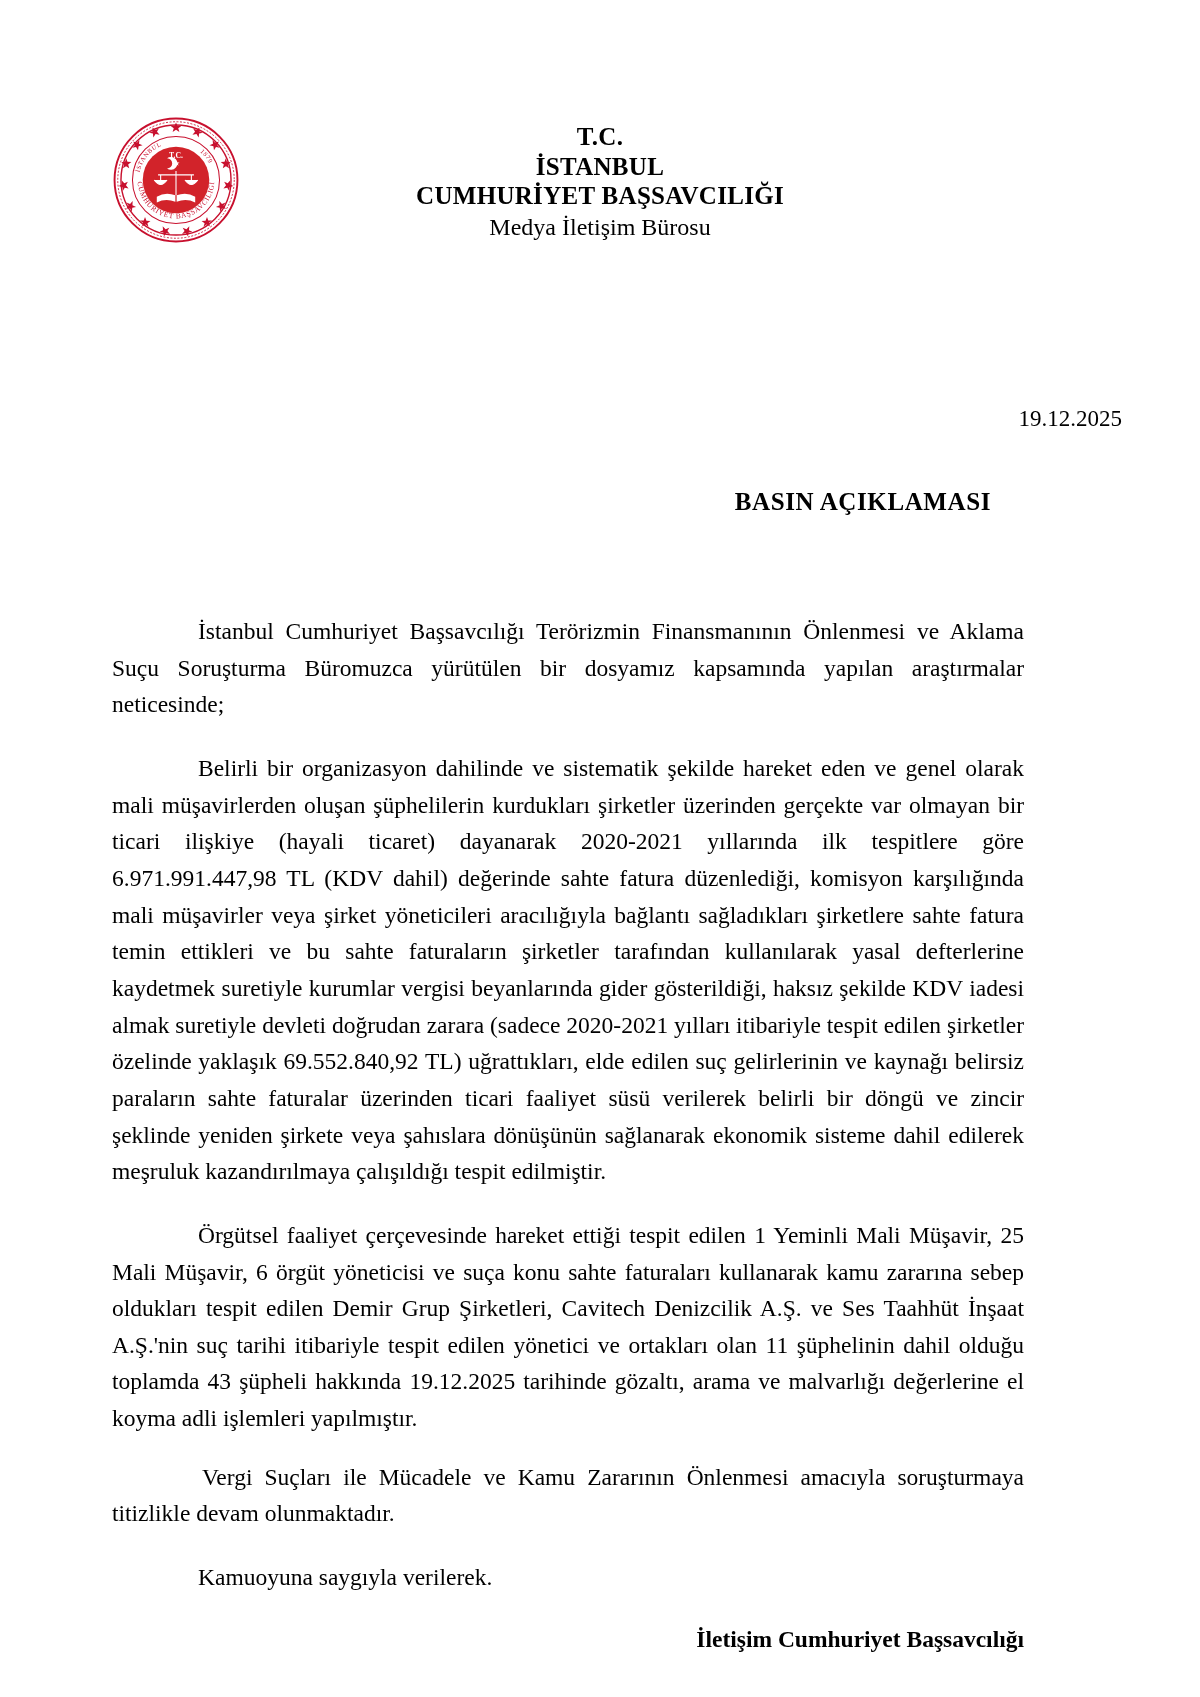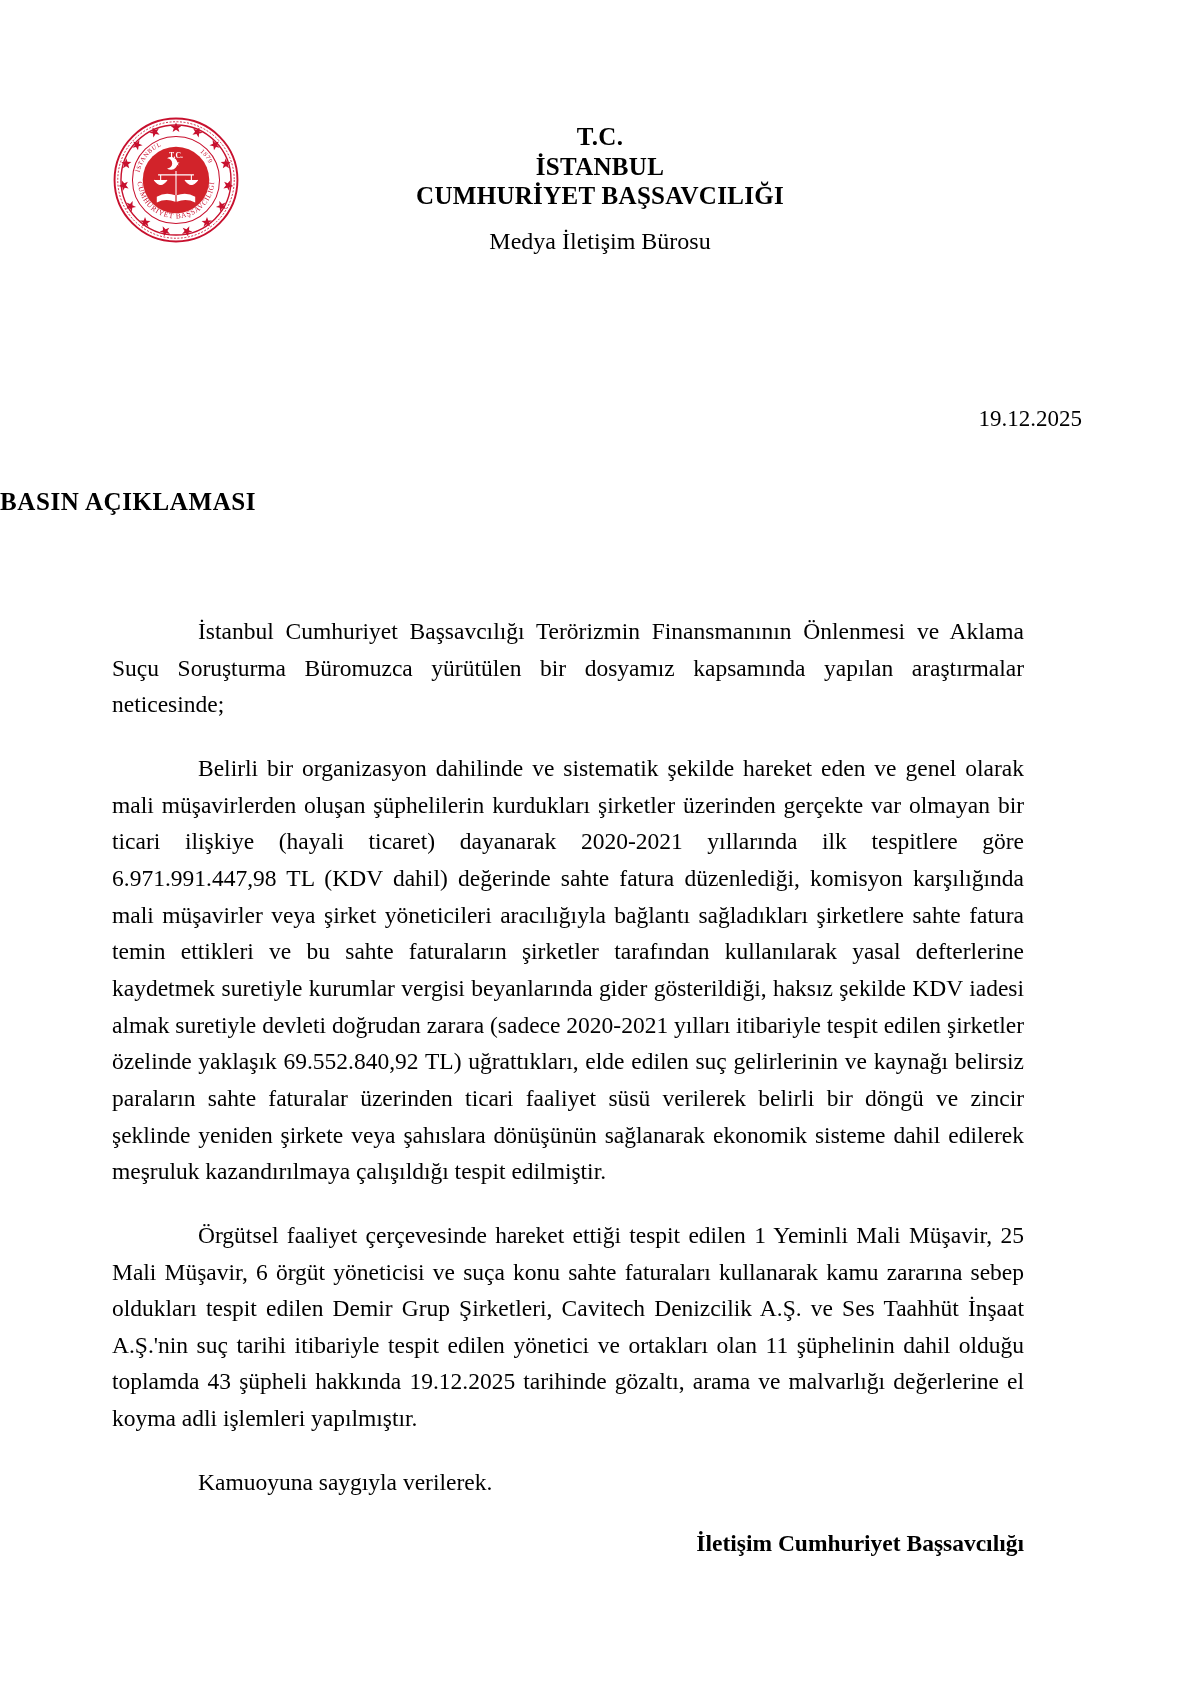--- a/index.html
+++ b/index.html
@@ -57,42 +57,42 @@
     letter-spacing: 0.3px;
   }
   .org-line-3 {
     font-size: 25px;
     font-weight: bold;
     letter-spacing: 0.3px;
   }
   .org-line-4 {
     font-size: 24px;
     font-weight: normal;
-    margin-top: 16px;
+    margin-top: 2px;
   }
 
   
   .date-row {
     position: absolute;
     top: 298px;
     left: 0;
     width: 1200px;
-    padding-right: 118px;
+    padding-right: 78px;
     box-sizing: border-box;
     text-align: right;
     font-size: 23px;
   }
 
   
   .doc-title {
     position: absolute;
     top: 380px;
     left: 0;
     width: 991px;
-    text-align: left;
+    text-align: right;
     font-size: 25px;
     font-weight: bold;
     letter-spacing: 0.6px;
   }
 
   
   .body-wrap {
     position: absolute;
     top: 478px;
     left: 112px;
@@ -264,18 +264,19 @@
   </div>
 
   <div class="date-row">19.12.2025</div>
 
   <div class="doc-title">BASIN AÇIKLAMASI</div>
 
   <div class="body-wrap">
     <p class="para indent">İstanbul Cumhuriyet Başsavcılığı Terörizmin Finansmanının Önlenmesi ve Aklama Suçu Soruşturma Büromuzca yürütülen bir dosyamız kapsamında yapılan araştırmalar neticesinde;</p>
     <p class="para indent">Belirli bir organizasyon dahilinde ve sistematik şekilde hareket eden ve genel olarak mali müşavirlerden oluşan şüphelilerin kurdukları şirketler üzerinden gerçekte var olmayan bir ticari ilişkiye (hayali ticaret) dayanarak 2020-2021 yıllarında ilk tespitlere göre 6.971.991.447,98 TL (KDV dahil) değerinde sahte fatura düzenlediği, komisyon karşılığında mali müşavirler veya şirket yöneticileri aracılığıyla bağlantı sağladıkları şirketlere sahte fatura temin ettikleri ve bu sahte faturaların şirketler tarafından kullanılarak yasal defterlerine kaydetmek suretiyle kurumlar vergisi beyanlarında gider gösterildiği, haksız şekilde KDV iadesi almak suretiyle devleti doğrudan zarara (sadece 2020-2021 yılları itibariyle tespit edilen şirketler özelinde yaklaşık 69.552.840,92 TL) uğrattıkları, elde edilen suç gelirlerinin ve kaynağı belirsiz paraların sahte faturalar üzerinden ticari faaliyet süsü verilerek belirli bir döngü ve zincir şeklinde yeniden şirkete veya şahıslara dönüşünün sağlanarak ekonomik sisteme dahil edilerek meşruluk kazandırılmaya çalışıldığı tespit edilmiştir.</p>
     <p class="para indent">Örgütsel faaliyet çerçevesinde hareket ettiği tespit edilen 1 Yeminli Mali Müşavir, 25 Mali Müşavir, 6 örgüt yöneticisi ve suça konu sahte faturaları kullanarak kamu zararına sebep oldukları tespit edilen Demir Grup Şirketleri, Cavitech Denizcilik A.Ş. ve Ses Taahhüt İnşaat A.Ş.'nin suç tarihi itibariyle tespit edilen yönetici ve ortakları olan 11 şüphelinin dahil olduğu toplamda 43 şüpheli hakkında 19.12.2025 tarihinde gözaltı, arama ve malvarlığı değerlerine el koyma adli işlemleri yapılmıştır.</p>
+    <p class="para indent-small"> Vergi Suçları ile Mücadele ve Kamu Zararının Önlenmesi amacıyla soruşturmaya titizlikle devam olunmaktadır.</p>
     <p class="para indent last-para">Kamuoyuna saygıyla verilerek.</p>
 
     <div class="signature">İletişim Cumhuriyet Başsavcılığı</div>
   </div>
 
 </div>
 
 </body></html>

